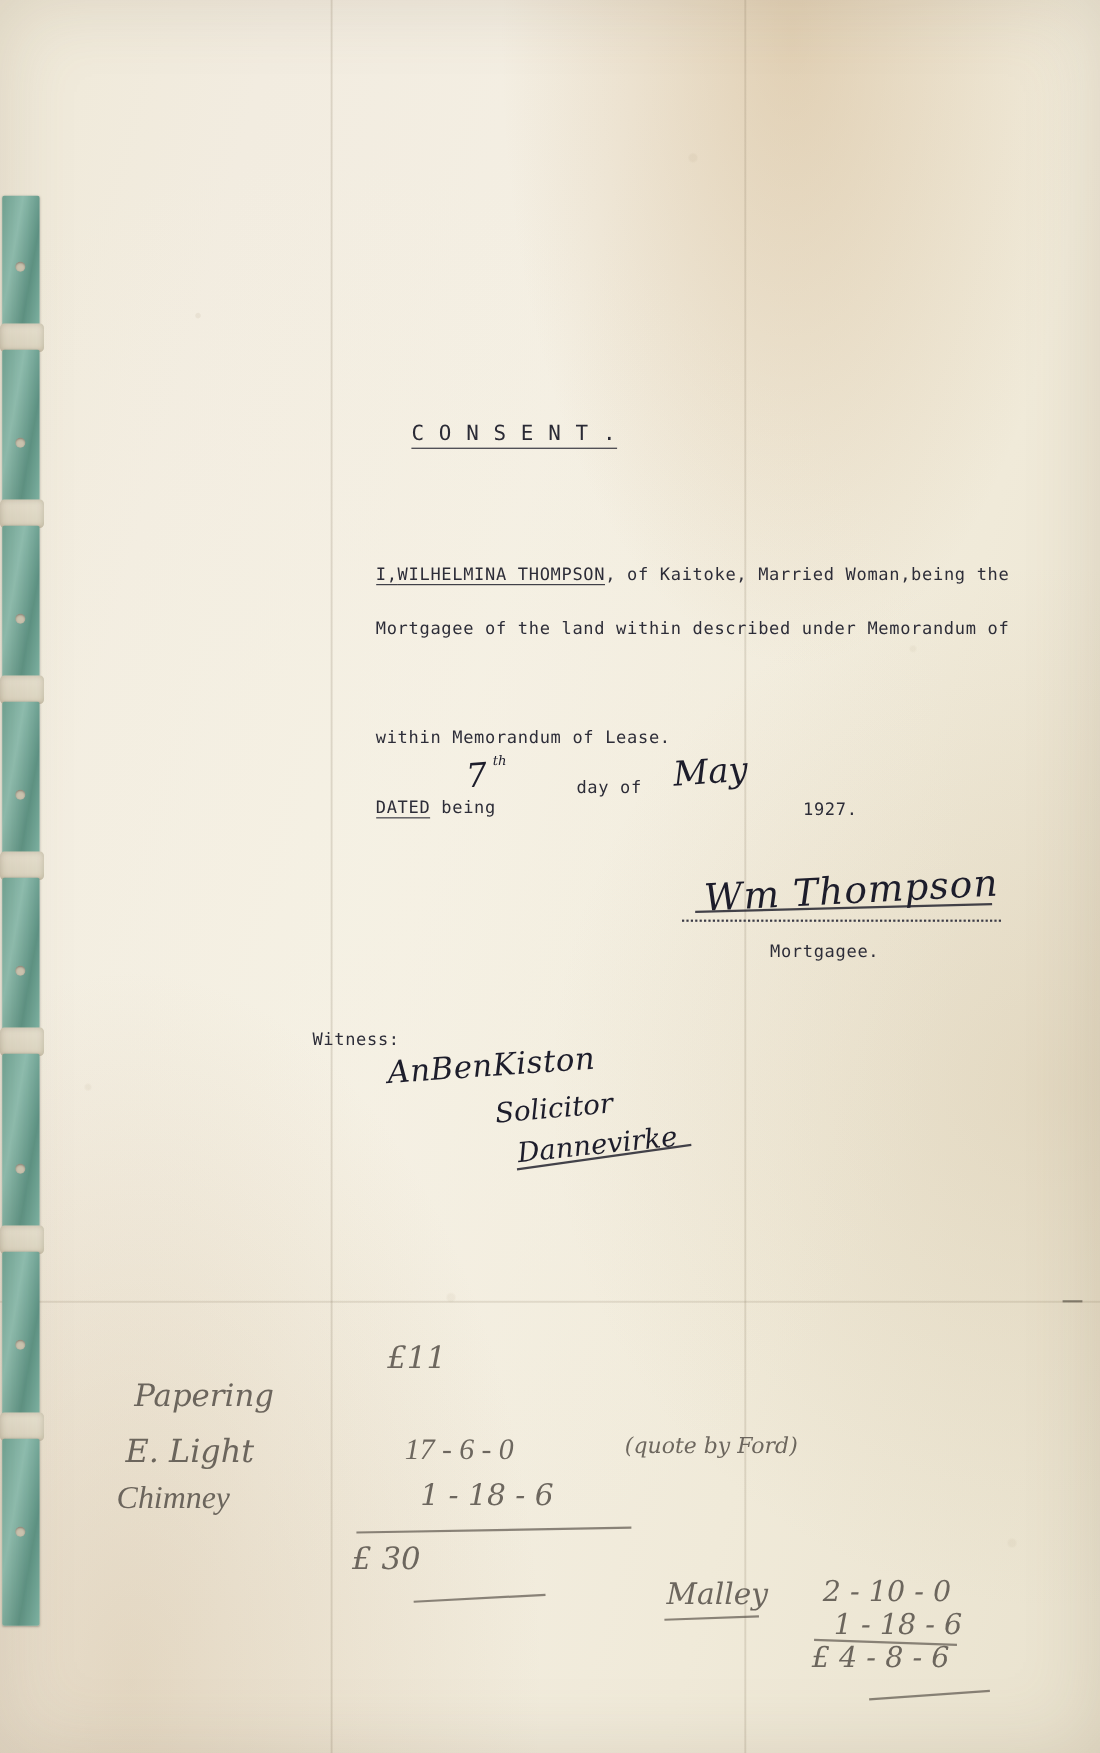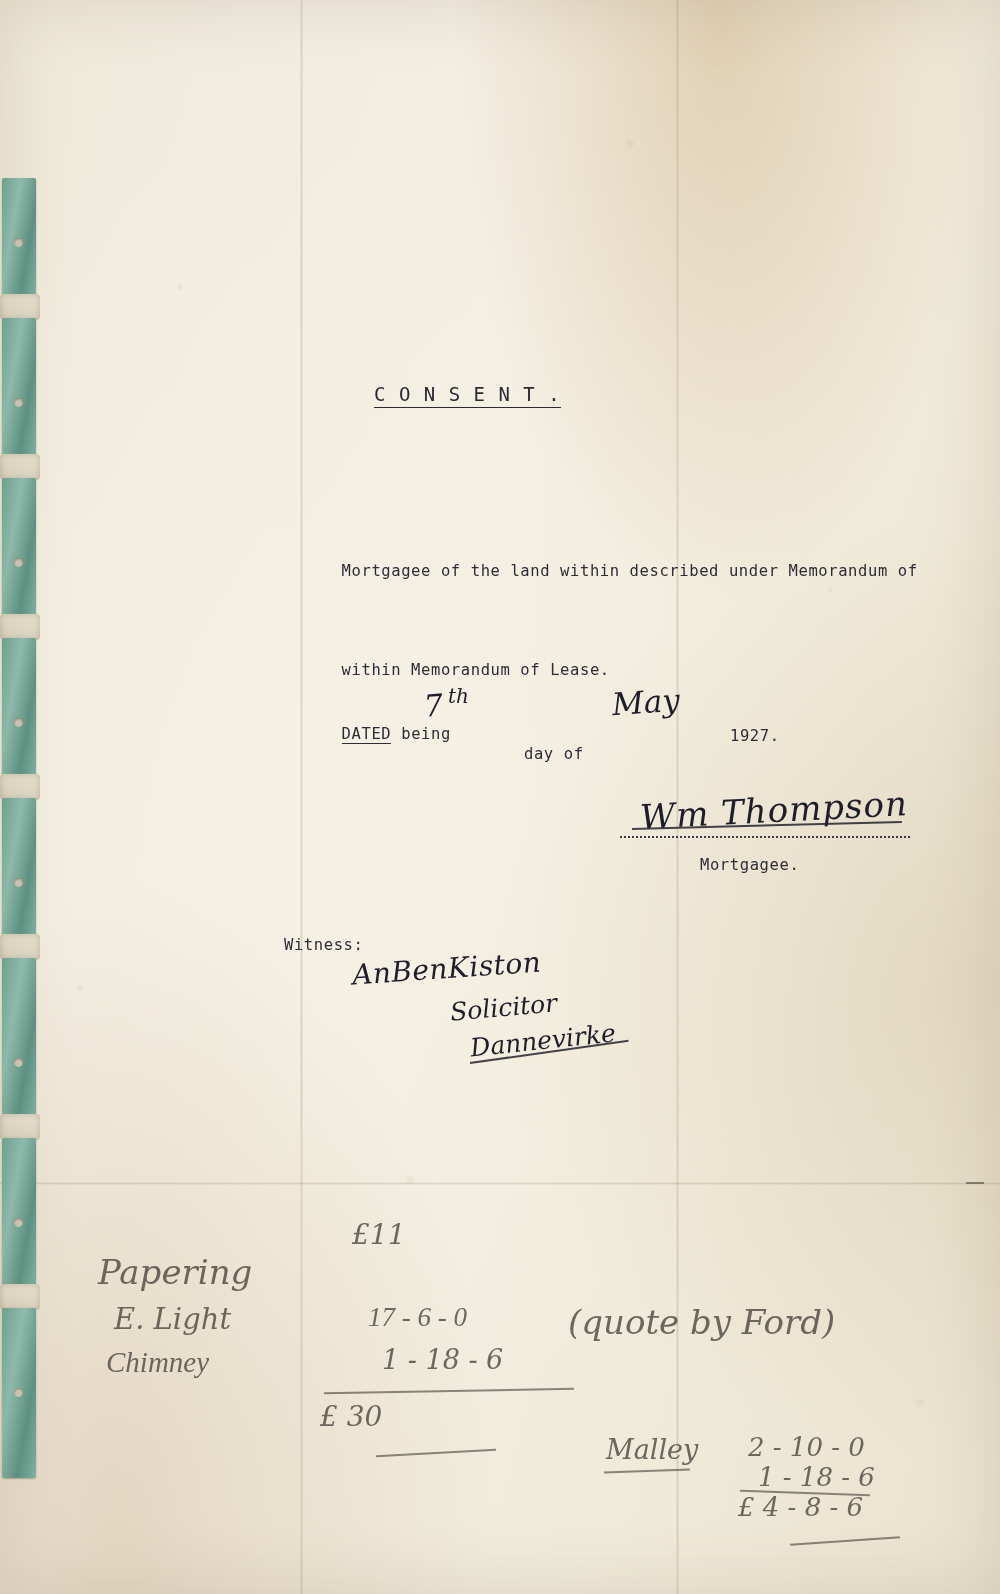--- a/index.html
+++ b/index.html
@@ -149,21 +149,21 @@
     transform: rotate(-6deg);
   }
   .sig-stroke {
     position: absolute;
     height: 2px;
     background: #23232f;
     transform-origin: left center;
     opacity: 0.85;
   }
   .date-num { font-size: 30px; transform: rotate(-5deg); }
-  .date-sup { font-size: 20px; }
+  .date-sup { font-size: 12px; }
   .date-mon { font-size: 31px; transform: rotate(-4deg); }
 
   .rule {
     position: absolute;
     height: 2px;
     background: #4a443c;
     opacity: 0.8;
   }
   .rule-light { background:#5c564d; opacity:0.7; }
   .edge-shadow {
@@ -215,59 +215,62 @@
     <div class="punch" style="top:1040px;"></div>
     <div class="punch" style="top:1210px;"></div>
   </div>
 
   <div class="doc">
 
     <div class="title">
       <span class="u">C O N S E N T .</span>
     </div>
 
+    <div class="body-line" style="left:282px; top:495px;">
+      <span class="u">I,</span><span class="u">WILHELMINA THOMPSON</span><span>, of Kaitoke, Married Woman,being the</span>
+    </div>
 
     <div class="body-line" style="left:282px; top:544px;">
       <span>Mortgagee of the land within described under Memorandum of</span>
     </div>
 
 
     <div class="body-line" style="left:282px; top:643px;">
       <span>within Memorandum of Lease.</span>
     </div>
 
     <div class="body-line" style="left:282px; top:707px;">
       <span class="u">DATED</span><span> </span><span>being</span>
     </div>
     <div class="hand date-num" style="left:424px; top:688px;">7</div>
     <div class="hand date-sup" style="left:448px; top:684px;">th</div>
-    <div class="body-line" style="left:524px; top:707px;margin-top:38px;">day of</div>
+    <div class="body-line" style="left:524px; top:707px;">day of</div>
     <div class="hand date-mon" style="left:612px; top:684px;">May</div>
     <div class="body-line" style="left:730px; top:707px;margin-top:20px;">1927.</div>
 
     <div class="hand sig-main" style="left:640px; top:790px;">Wm Thompson</div>
     <div class="sig-stroke" style="left:632px; top:828px; width:270px; transform: rotate(-1.5deg);"></div>
     <div class="dotline"></div>
     <div class="caption" style="left:700px; top:856px;">Mortgagee.</div>
 
     <div class="caption" style="left:284px; top:936px;">Witness:</div>
     <div class="hand sig-wit" style="left:352px; top:952px;">AnBenKiston</div>
     <div class="hand sig-wit2" style="left:450px; top:993px;">Solicitor</div>
     <div class="hand sig-wit3" style="left:470px; top:1026px;">Dannevirke</div>
     <div class="sig-stroke" style="left:470px; top:1062px; width:160px; transform: rotate(-8deg);"></div>
 
   </div>
 
   <div>
-    <div class="pencil" style="left:98px; top:1252px; font-size:34px;font-style:italic;">Papering</div>
+    <div class="pencil" style="left:122px; top:1252px; font-size:28px;font-style:italic;">Papering</div>
     <div class="pencil" style="left:352px; top:1218px; font-size:28px;font-style:italic;">£11</div>
 
     <div class="pencil" style="left:114px; top:1302px; font-size:29px;">E. Light</div>
     <div class="pencil" style="left:368px; top:1302px; font-size:27px;font-family:Liberation Serif, serif;">17 - 6 - 0</div>
-    <div class="pencil" style="left:568px; top:1302px; font-size:34px;text-align:right;">(quote by Ford)</div>
+    <div class="pencil" style="left:568px; top:1302px; font-size:20px;text-align:right;">(quote by Ford)</div>
 
     <div class="pencil" style="left:106px; top:1346px; font-size:29px;font-family:Liberation Serif, serif;">Chimney</div>
     <div class="pencil" style="left:382px; top:1344px; font-size:27px;">1 - 18 - 6</div>
 
     <div class="rule rule-light" style="left:324px; top:1390px; width:250px; transform:rotate(-1deg);"></div>
     <div class="pencil" style="left:320px; top:1400px; font-size:28px;">£ 30</div>
     <div class="rule rule-light" style="left:376px; top:1452px; width:120px; transform:rotate(-3deg);"></div>
 
     <div class="pencil" style="left:606px; top:1434px; font-size:27px;">Malley</div>
     <div class="rule rule-light" style="left:604px; top:1470px; width:86px; transform:rotate(-2deg);"></div>

